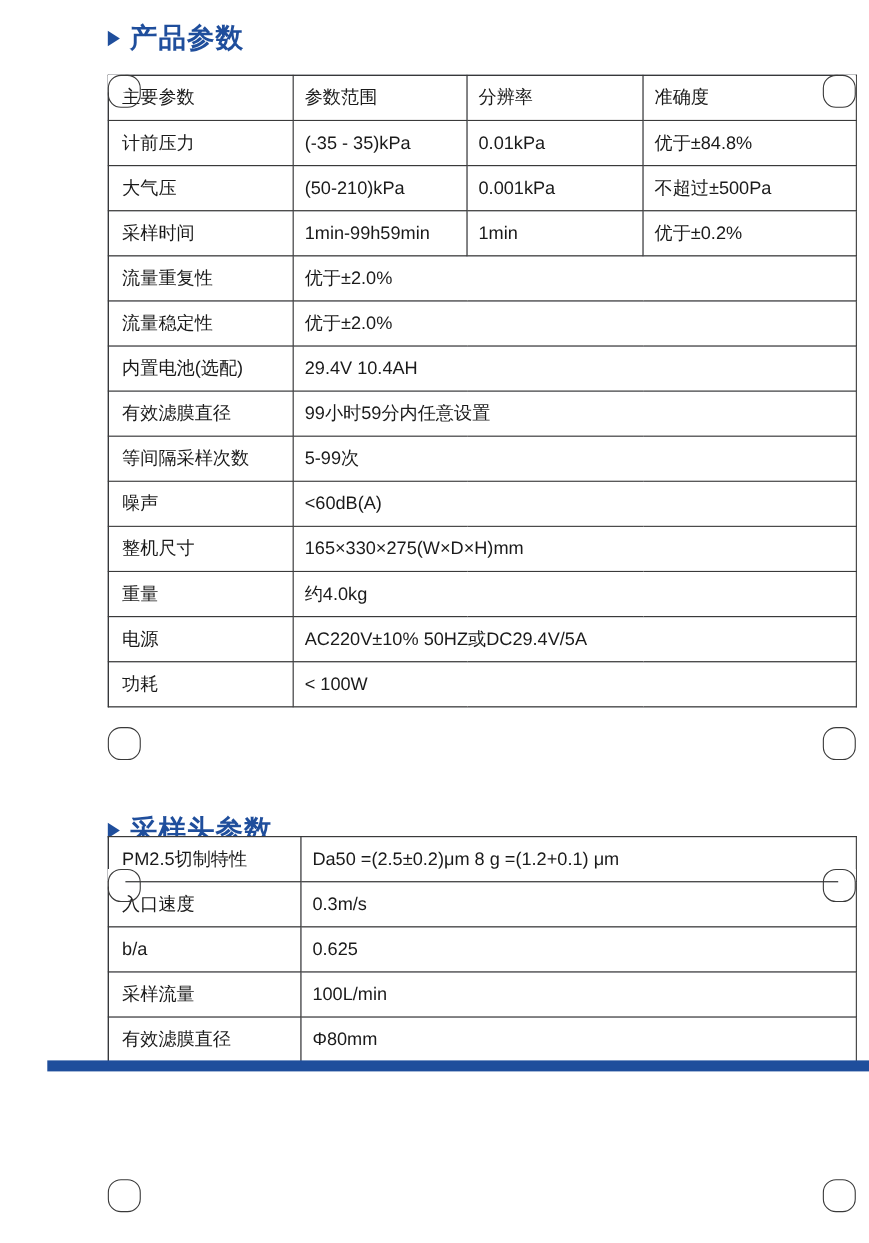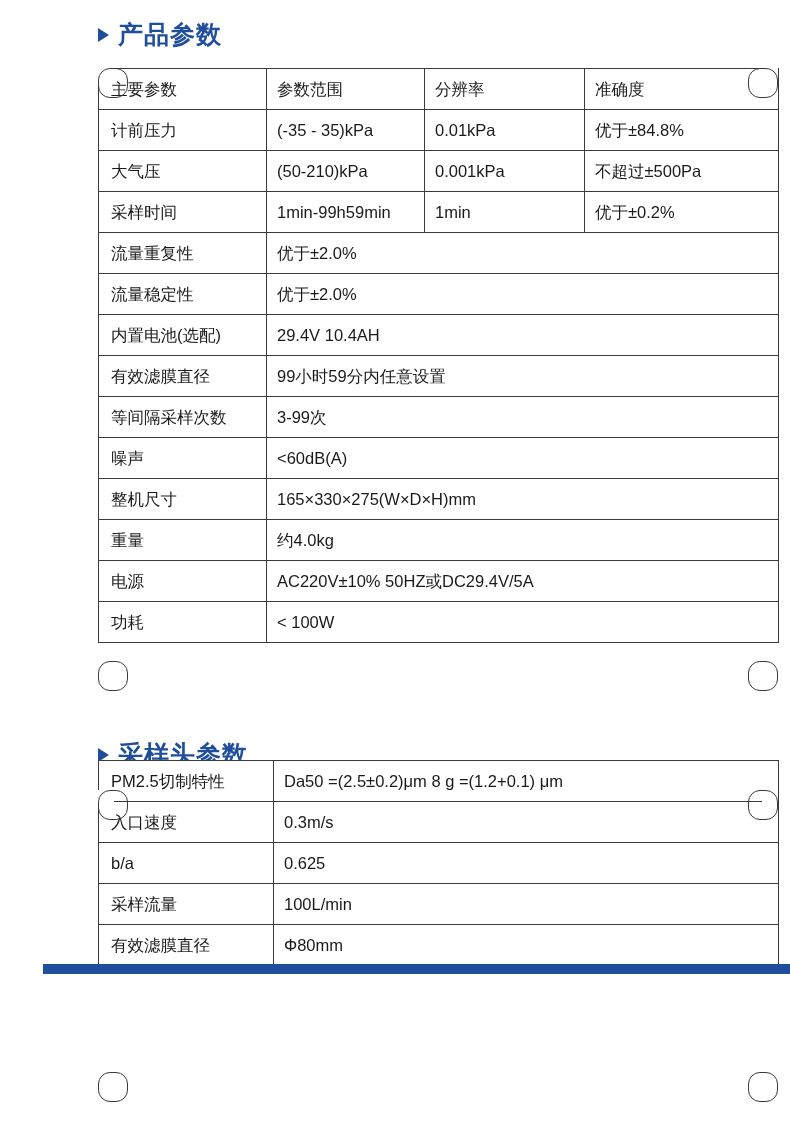--- a/index.html
+++ b/index.html
@@ -168,21 +168,21 @@
       <tr>
         <td class="label">内置电池(选配)</td>
         <td colspan="3">29.4V 10.4AH</td>
       </tr>
       <tr>
         <td class="label">有效滤膜直径</td>
         <td colspan="3">99小时59分内任意设置</td>
       </tr>
       <tr>
         <td class="label">等间隔采样次数</td>
-        <td colspan="3">3-99次</td>
+        <td colspan="3">5-99次</td>
       </tr>
       <tr>
         <td class="label">噪声</td>
         <td colspan="3">&lt;60dB(A)</td>
       </tr>
       <tr>
         <td class="label">整机尺寸</td>
         <td colspan="3">165×330×275(W×D×H)mm</td>
       </tr>
       <tr>

